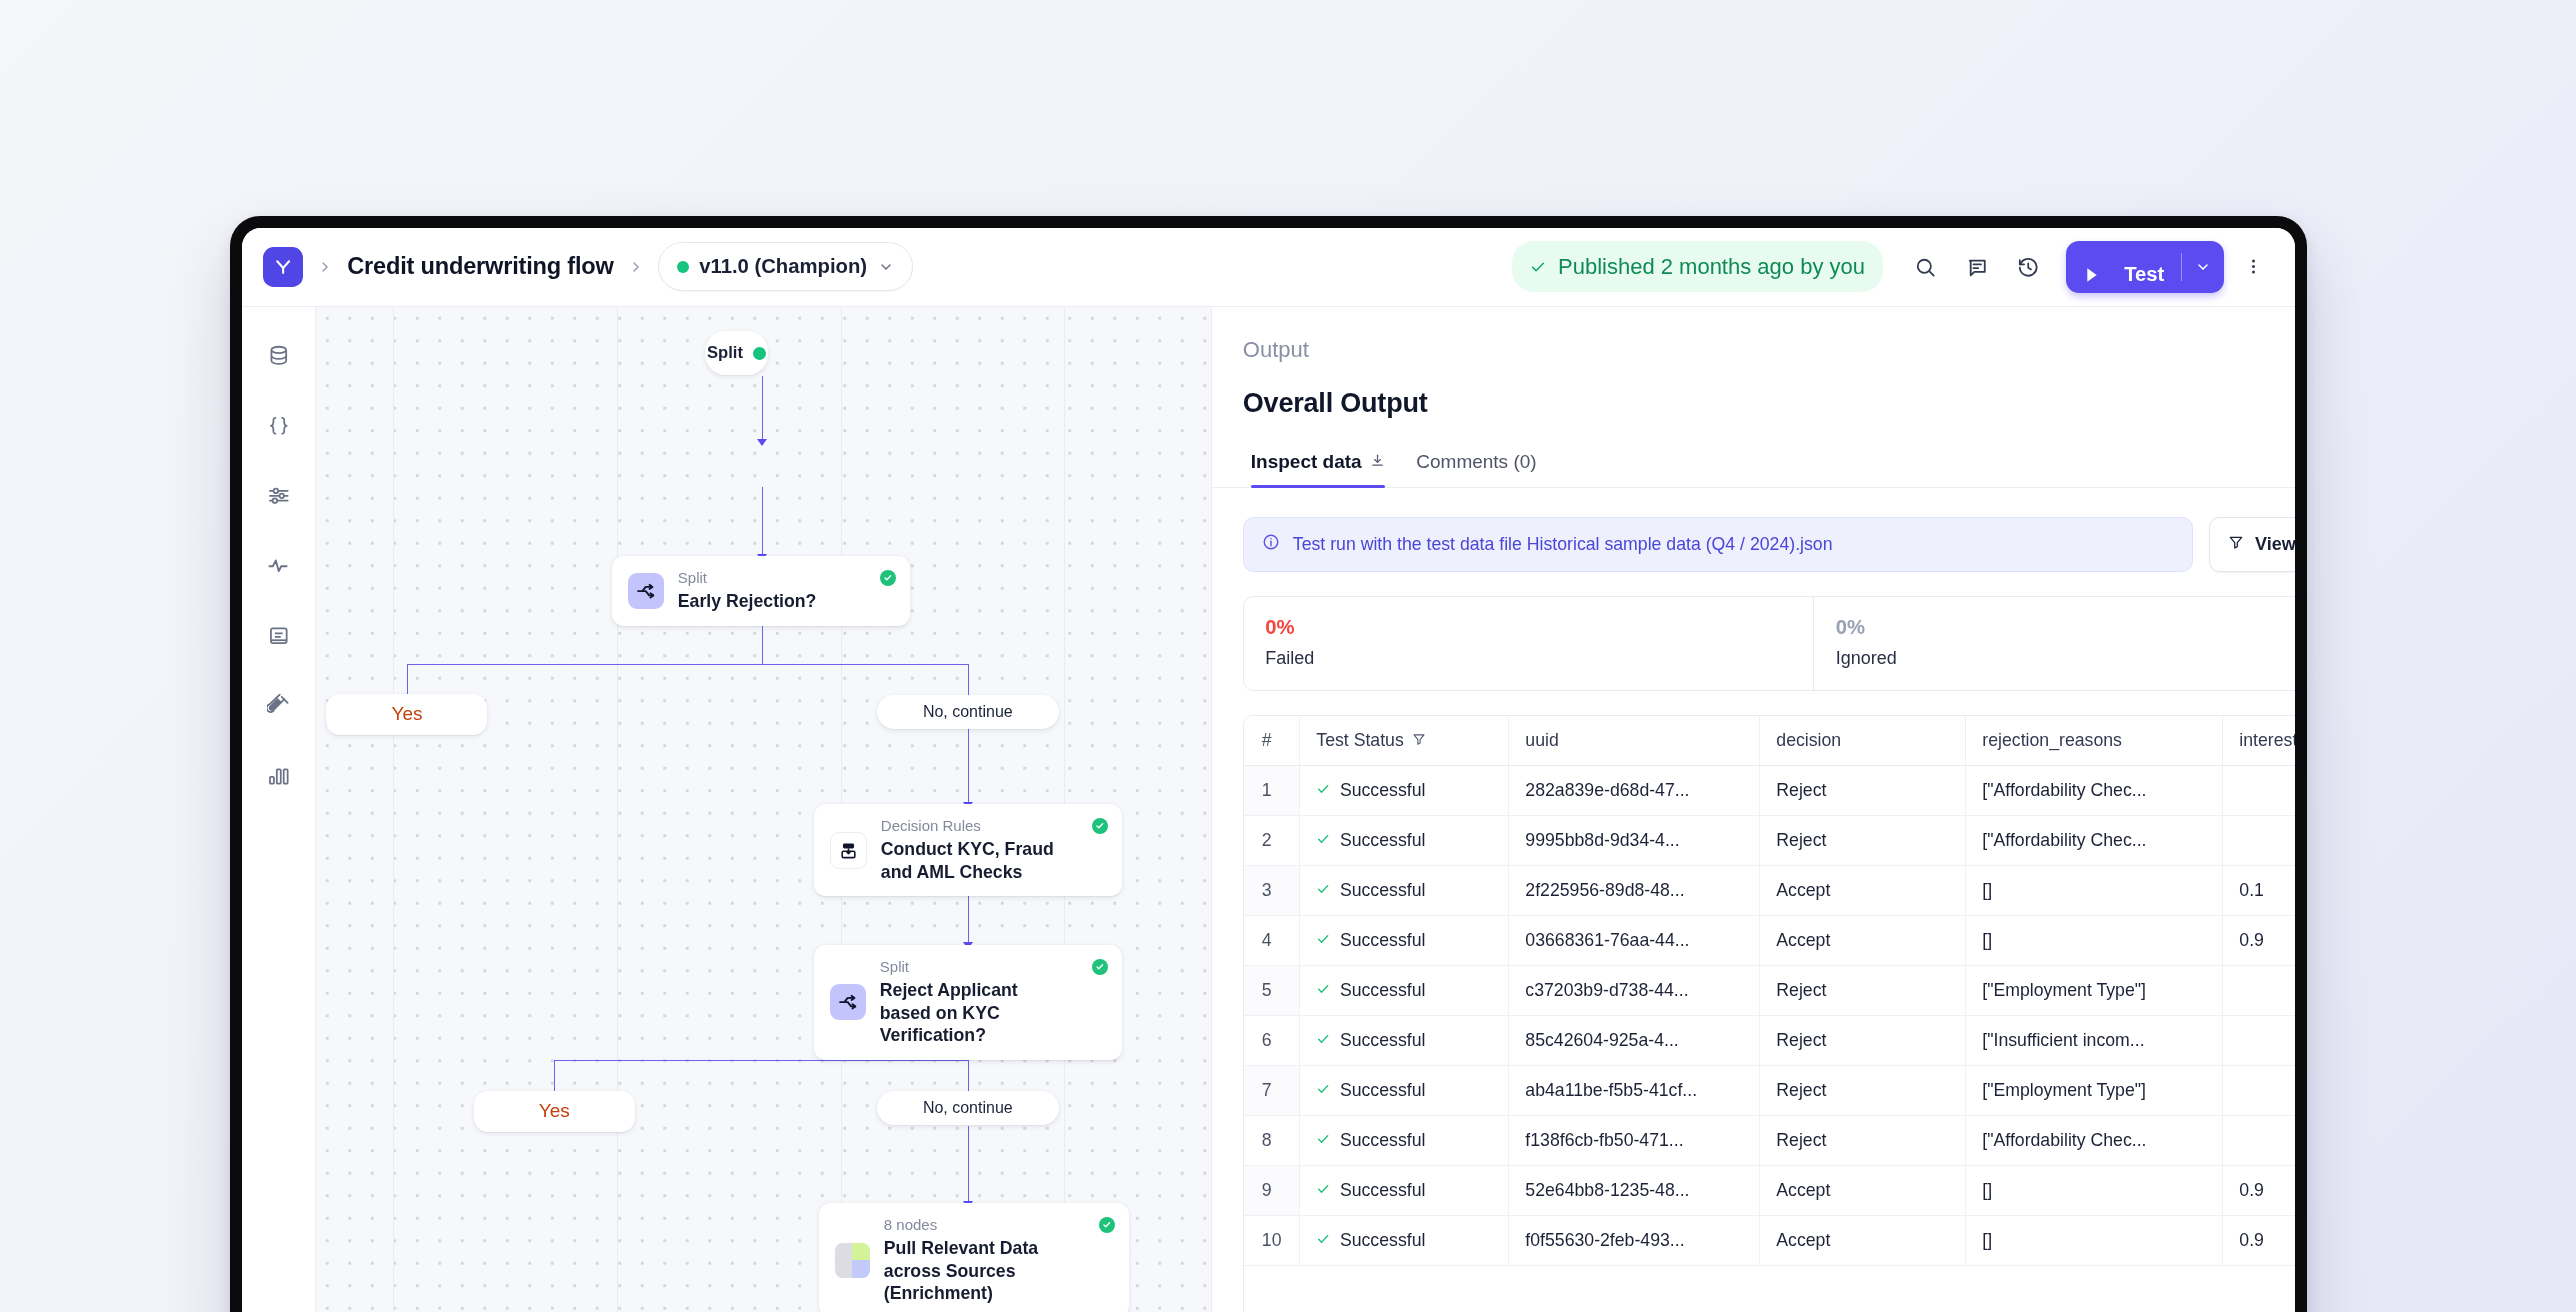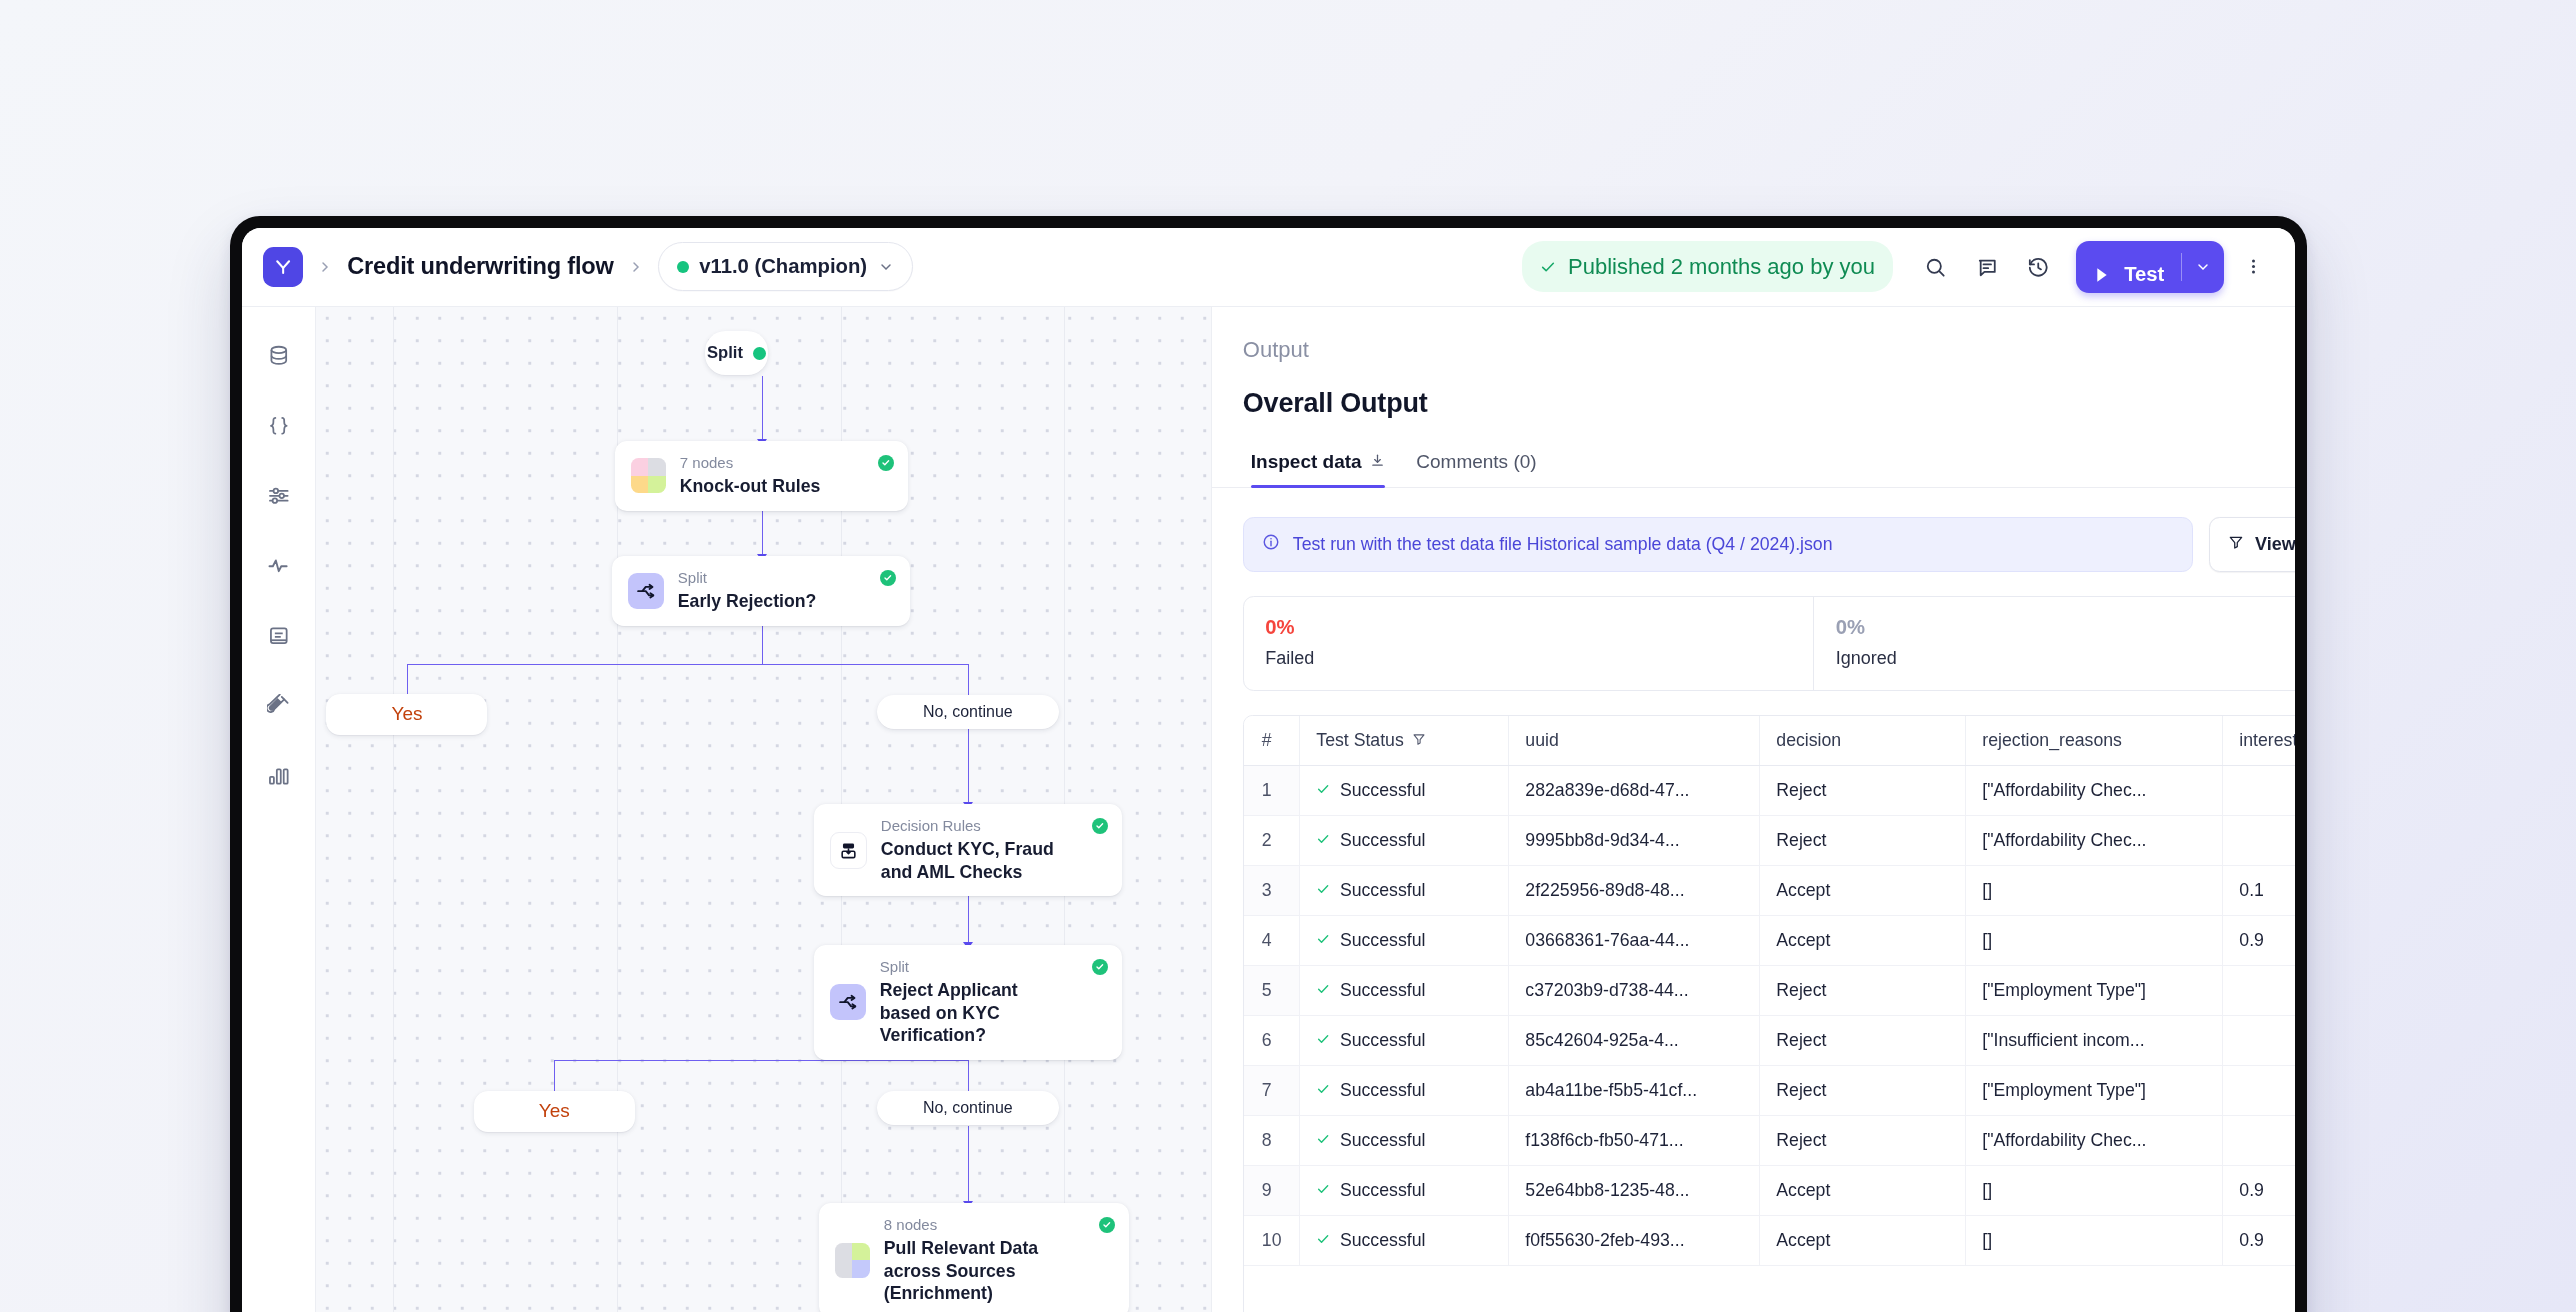--- a/index.html
+++ b/index.html
@@ -74,21 +74,21 @@
     display: flex; align-items: center; justify-content: center;
     color: #333a50; background: transparent; border: none; cursor: pointer;
   }
   .test-btn {
     display: flex; align-items: center;
     height: 52px; background: #5b4bf0; color: #fff;
     border-radius: 13px; margin-left: 9.6px; overflow: hidden;
     box-shadow: 0 3.2px 7.5px rgba(91,75,240,.30);
   }
   .test-main {
-    display: flex; align-items: center; gap: 15px;
+    display: flex; align-items: center; gap: 25px;
     padding: 16px 17px 0 19px; height: 100%;
     font-size: 20.3px; font-weight: 600;
   }
   .test-div { width: 0.5px; height: 28px; background: rgba(255,255,255,.38); }
   .test-caret { display:flex; align-items:center; justify-content:center; width: 42px; height: 100%; }
   .kebab { width: 37px; height: 46px; display:flex; align-items:center; justify-content:center; margin-left: 5.4px; color:#333a50;}
 
   
   #body { display: flex; height: calc(100% - 79px); }
 
@@ -411,37 +411,20 @@
       <div class="edge v" style="left:652px; top:819px; height:77px"></div>
       <div class="arrow" style="left:647px; top:894px"></div>
 
       <div class="edge v" style="left:652px; top:964px; height:86px"></div>
 
       <div class="pill-node" style="left:389px; top:24.6px; width:63px; height:44px;">
         <span>Split</span>
         <span class="dot-green" style="width:13px;height:13px;"></span>
       </div>
 
-      <div class="node stack" style="left:299px; top:134px; width:293px;">
-        <span class="swatch">
-          <span style="background:#fbd0e1"></span>
-              <span style="background:#dcdde3"></span>
-          <span style="background:#fdd98a"></span>
-              <span style="background:#d4f29a"></span>
-        </span>
-        <span class="node-text">
-          <span class="node-sub">7 nodes</span>
-          <span class="node-title">Knock-out Rules</span>
-        </span>
-        <span class="node-status">
-          <svg width="9.6" height="9.6" viewBox="0 0 24 24" fill="none" stroke="#fff" stroke-width="3.4" stroke-linecap="round" stroke-linejoin="round">
-                <path d="M5 12.5l4.5 4.5L19 7"></path>
-              </svg>
-        </span>
-      </div>
 
       <div class="node" style="left:296px; top:249px; width:298px;">
         <span class="split-ico">
           <svg width="20.3" height="20.3" viewBox="0 0 24 24" fill="none" stroke="currentColor" stroke-width="2.2" stroke-linecap="round" stroke-linejoin="round">
             <path d="M2.5 12h5l4-5h6"></path>
                 <path d="M7.5 12h4l4 5h4.5"></path>
                 <path d="M16 4.5L19.5 7 16 9.5"></path>
                 <path d="M17 14.5L20.5 17 17 19.5"></path>
           </svg>
         </span>

